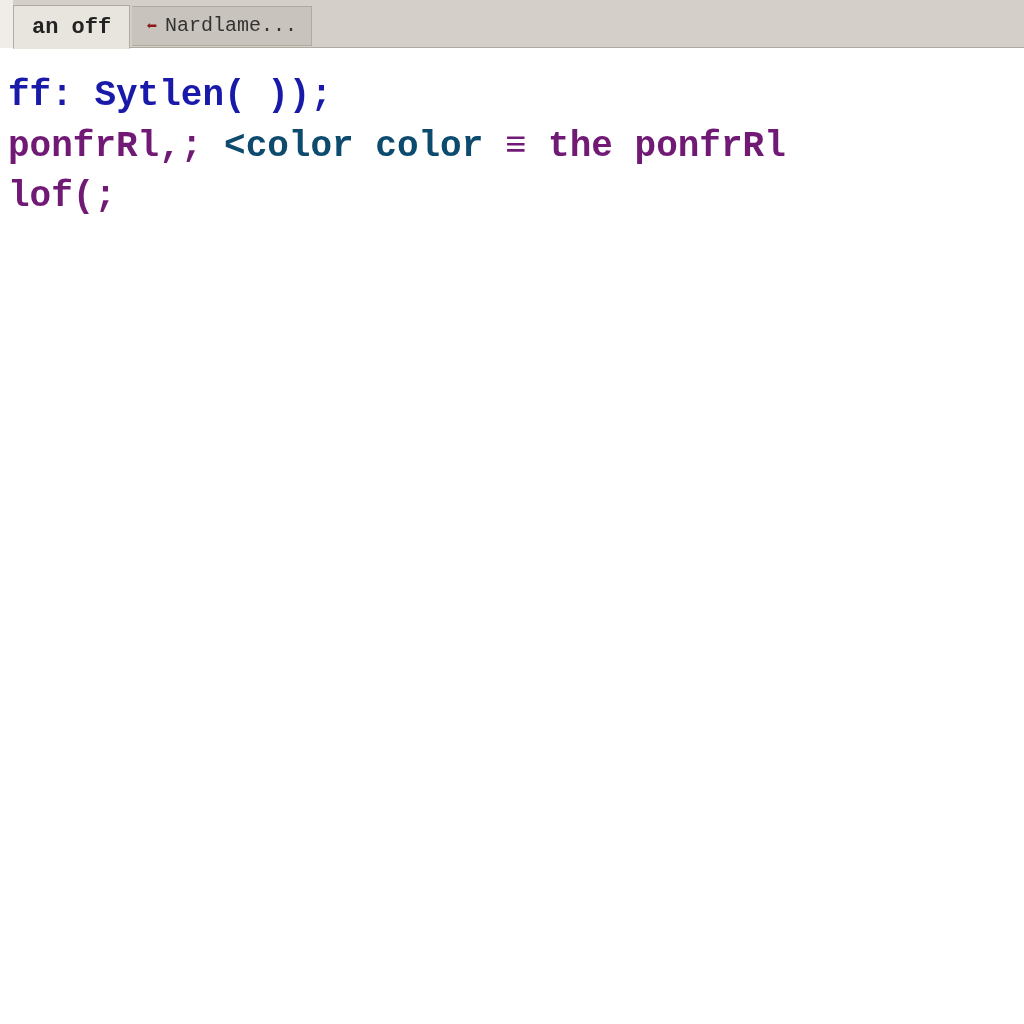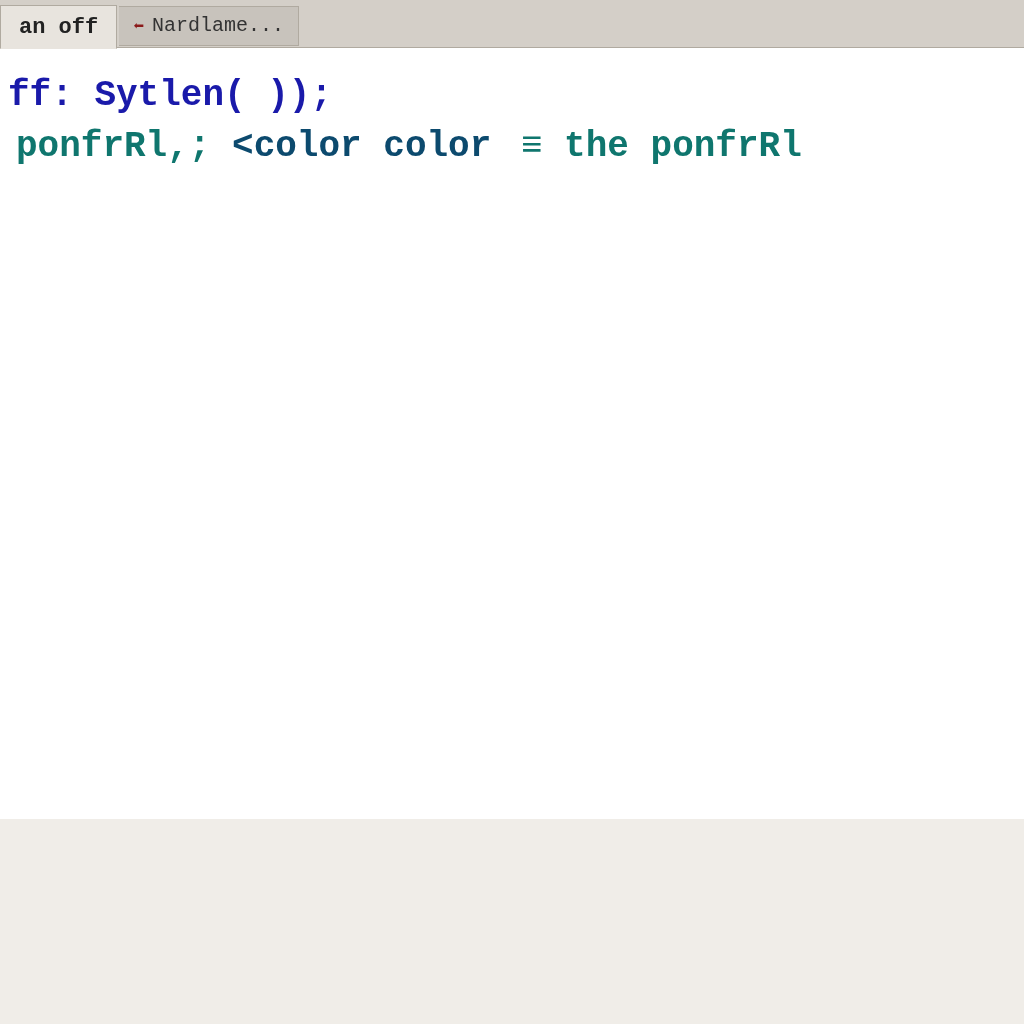--- a/index.html
+++ b/index.html
@@ -16,20 +16,21 @@
       font-family: 'Courier New', Courier, monospace;
     }
 
     .toolbar {
       display: flex;
       align-items: stretch;
       background: #d4cfc8;
       height: 48px;
       border-bottom: 1px solid #b0aaa0;
       padding: 4px 0 0 0;
+      margin-left: 13px;
     }
 
     .tab-active {
       display: flex;
       align-items: center;
       padding: 0 18px;
       background: #e8e4de;
       border: 1px solid #b0aaa0;
       border-bottom: 1px solid #e8e4de;
       font-size: 22px;
@@ -63,41 +64,40 @@
     }
 
     .toolbar-rest {
       flex: 1;
       background: #d4cfc8;
     }
 
     .code-area {
       background: #ffffff;
       width: 1024px;
-      height: 771px;
+      height: 976px;
       padding: 24px 8px 0 8px;
       overflow: hidden;
     }
 
     .code-line {
       font-family: 'Courier New', Courier, monospace;
       font-size: 36px;
       font-weight: bold;
       line-height: 1.35;
       white-space: nowrap;
       margin-bottom: 2px;
     }
 
     .blue {
       color: #1a1aaa;
     }
 
     .dark-blue {
-      color: #0f766e;
-      margin-left: 8px;
+      color: #701a75;
     }
 
     .crimson {
       color: #0c4a6e;
     }
   </style>
 </head>
 <body>
 
 <div class="toolbar">
@@ -111,13 +111,16 @@
   <div class="toolbar-rest"></div>
 </div>
 
 <div class="code-area">
   <div class="code-line">
     <span class="blue">ff: Sytlen( ));</span>
   </div>
   <div class="code-line">
     <span class="dark-blue">ponfrRl,; </span><span class="crimson">&lt;color color</span><span class="dark-blue"> ≡ the ponfrRl</span>
   </div>
+  <div class="code-line">
+    <span class="dark-blue">lof(;</span>
+  </div>
 </div>
 
 </body></html>

